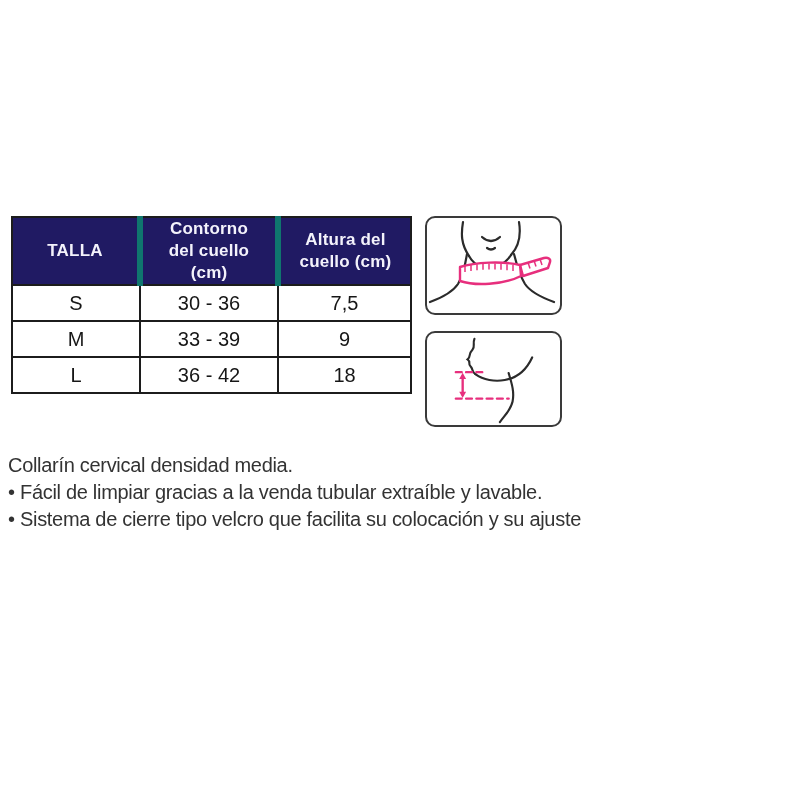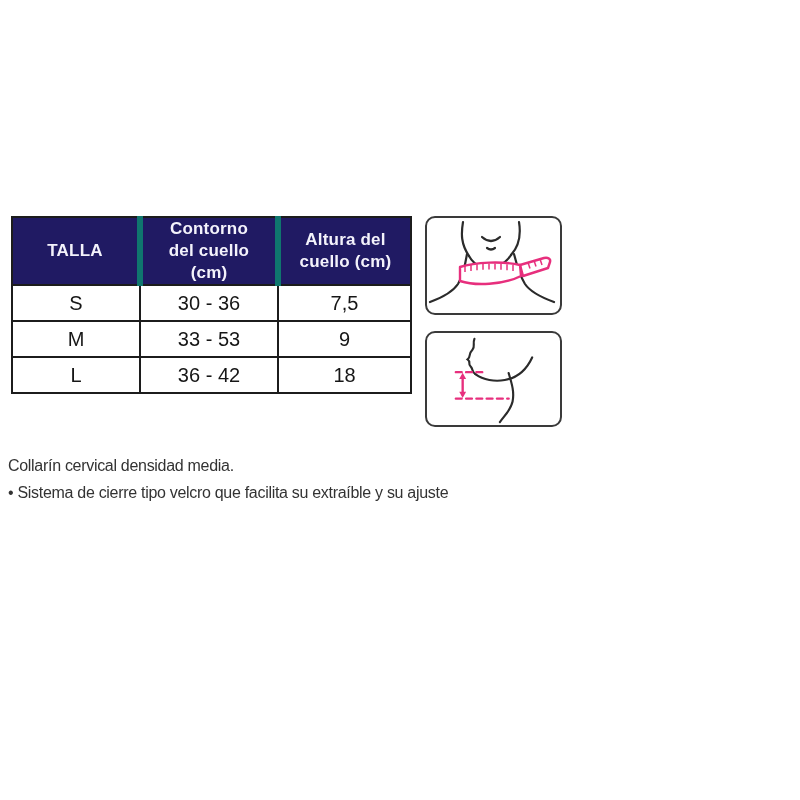--- a/index.html
+++ b/index.html
@@ -67,21 +67,21 @@
   .illus.bottom-box { left: 425px; top: 331px; width: 137px; height: 96px; }
   .illus svg { display: block; width: 100%; height: 100%; }
 
   
   .description {
     position: absolute;
     left: 8px;
     top: 452px;
     width: 782px;
     color: #333333;
-    font-size: 16px;
+    font-size: 20px;
     line-height: 27px;
     letter-spacing: -0.3px;
   }
   .description p { margin: 0; }
 </style>
 </head>
 <body>
 
 <div class="canvas">
 
@@ -99,21 +99,21 @@
       </tr>
     </thead>
     <tbody>
       <tr>
         <td>S</td>
         <td>30 - 36</td>
         <td>7,5</td>
       </tr>
       <tr>
         <td>M</td>
-        <td>33 - 53</td>
+        <td>33 - 39</td>
         <td>9</td>
       </tr>
       <tr>
         <td>L</td>
         <td>36 - 42</td>
         <td>18</td>
       </tr>
     </tbody>
   </table>
 
@@ -182,16 +182,17 @@
       </g>
       <g fill="#e72f7d" stroke="none">
         <polygon points="31.5,47 35,40.5 38.5,47"></polygon>
         <polygon points="31.5,60 35,66.5 38.5,60"></polygon>
       </g>
     </svg>
   </div>
 
   <div class="description">
     <p>Collarín cervical densidad media.</p>
-    <p>• Sistema de cierre tipo velcro que facilita su extraíble y su ajuste</p>
+    <p>• Fácil de limpiar gracias a la venda tubular extraíble y lavable.</p>
+    <p>• Sistema de cierre tipo velcro que facilita su colocación y su ajuste</p>
   </div>
 
 </div>
 
 </body></html>

